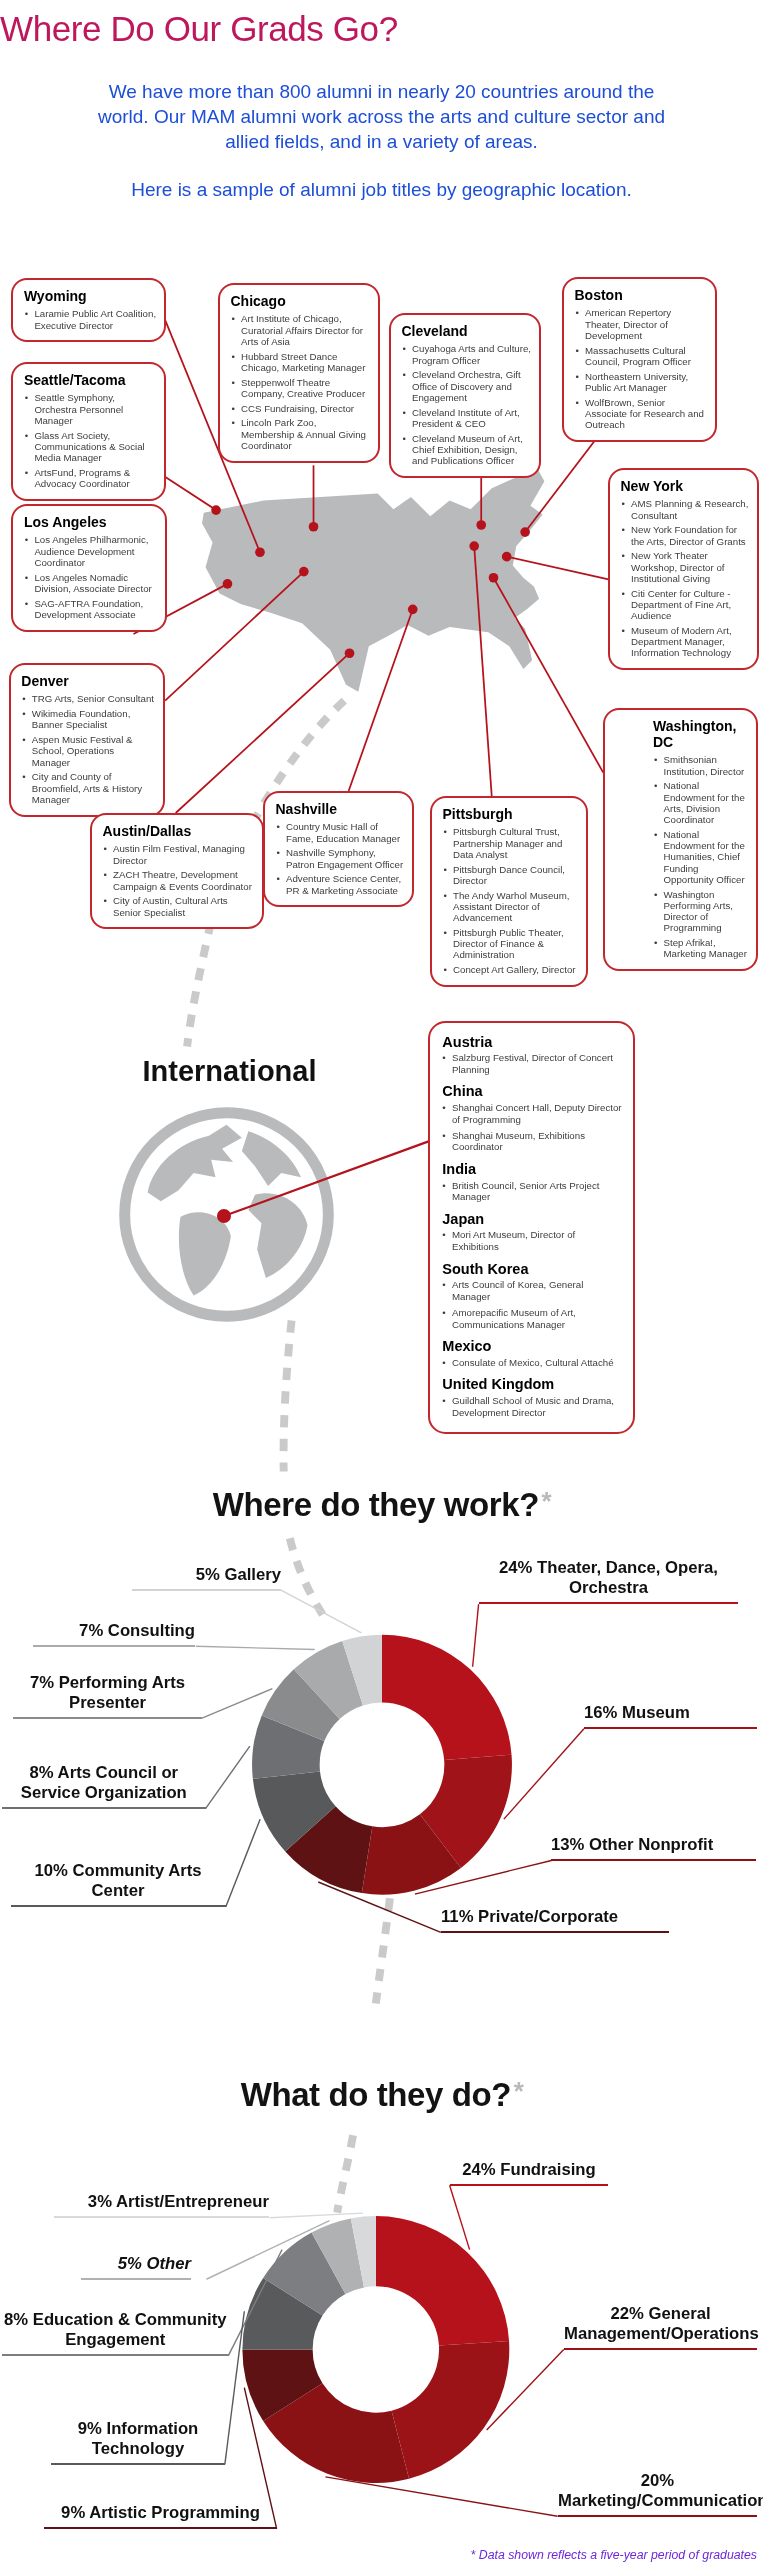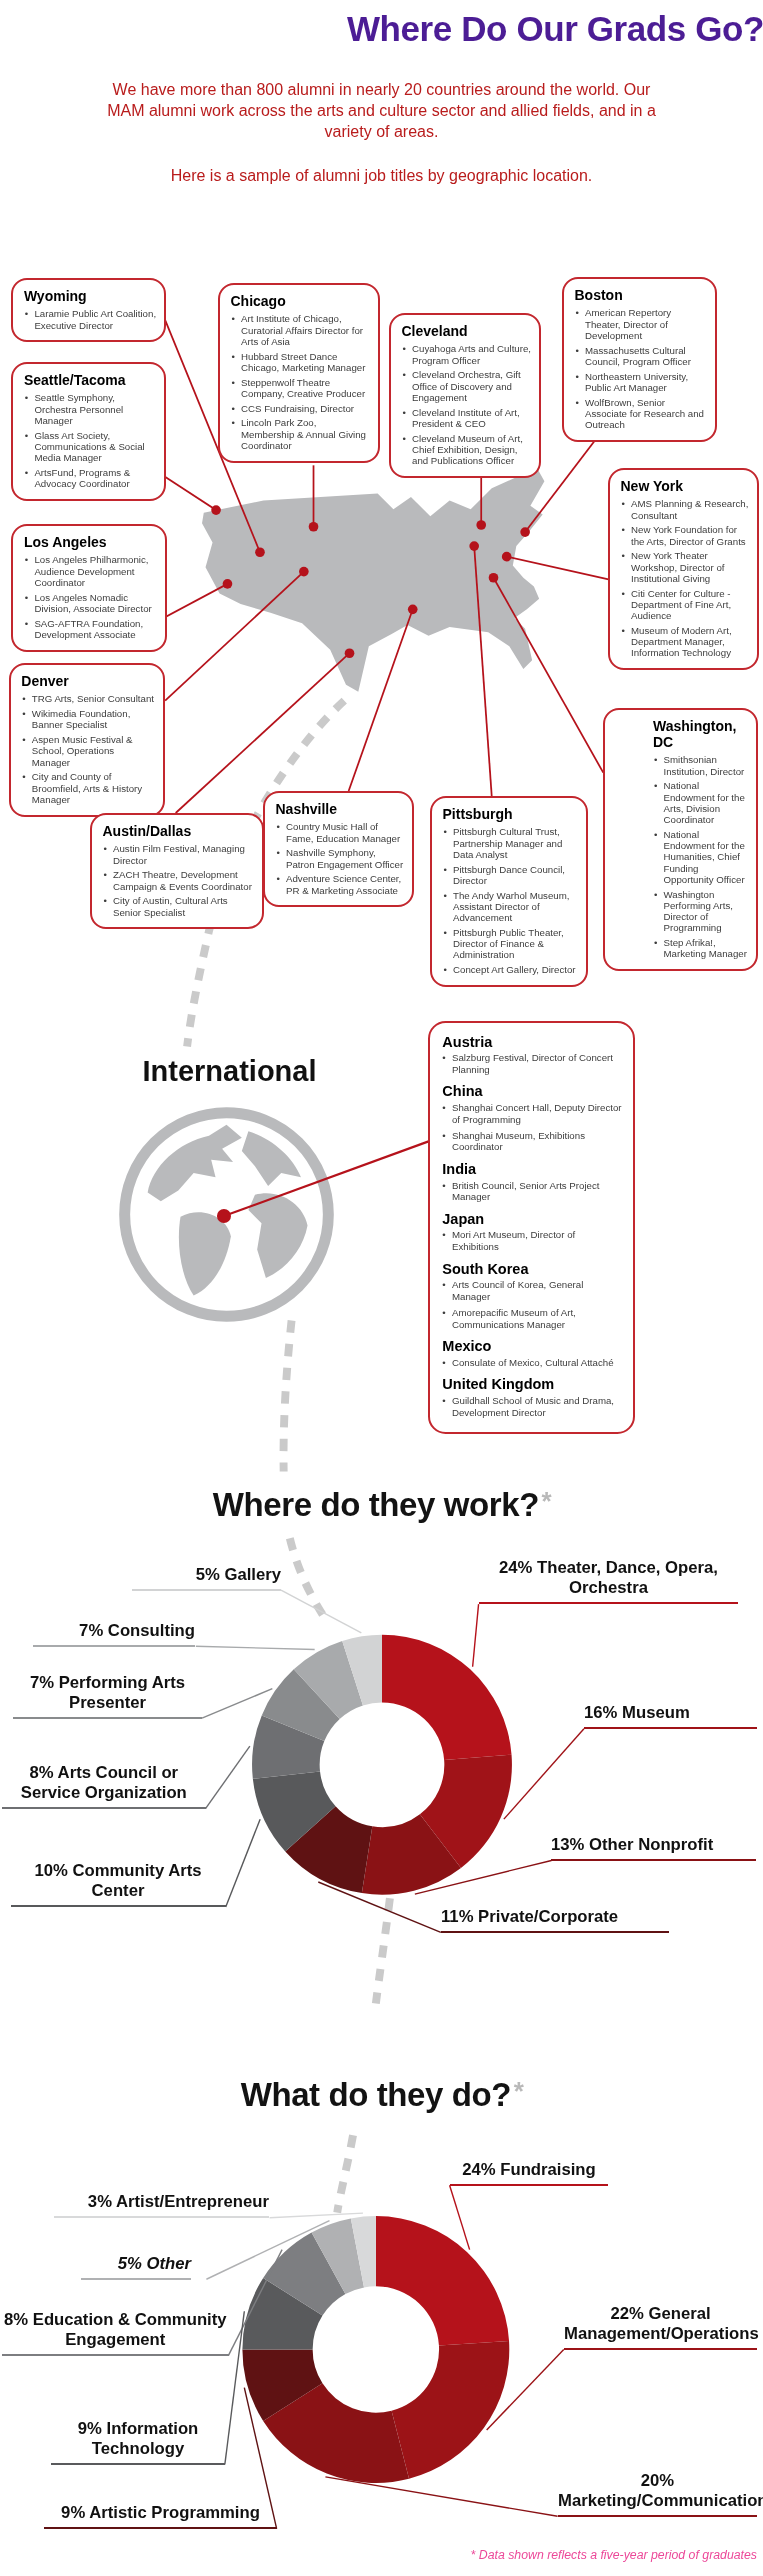--- a/index.html
+++ b/index.html
@@ -1,38 +1,38 @@
 <!DOCTYPE html>
 <html style="font-size:14px"><head>
 <meta charset="utf-8">
 <style>
   html,body{margin:0;padding:0;background:#fff;}
   #page{position:relative;width:764px;height:2576px;background:#fff;overflow:hidden;
         font-family:"Liberation Sans","DejaVu Sans",sans-serif;}
   svg.layer{position:absolute;left:0;top:0;}
   #bg{z-index:0;} #fg{z-index:2;}
-  .main-title{position:absolute;top:8.8px;left:0;width:100%;text-align:right;
-              font-size:35px;font-weight:700;color:#4c1d95;letter-spacing:-0.4px;z-index:3;}
+  .main-title{position:absolute;top:8.8px;left:0;width:100%;text-align:left;
+              font-size:35px;font-weight:400;color:#be185d;letter-spacing:-0.4px;z-index:3;}
   .intro{position:absolute;top:79px;left:92px;width:579px;text-align:center;z-index:3;}
-  .intro p{margin:0;color:#b91c1c;font-size:16px;line-height:1.32;font-weight:500;}
+  .intro p{margin:0;color:#1d4ed8;font-size:19px;line-height:1.32;font-weight:500;}
   .intro p + p{margin-top:23px;}
   .cbox{position:absolute;background:#fff;border:2.2px solid #c3272e;border-radius:16px;
         padding:8px 8px 6.1px 10.5px;box-sizing:border-box;z-index:3;}
   .cbox h3{margin:0 0 4.4px 0;font-size:14px;font-weight:800;color:#000;}
   .cbox ul{margin:0;padding:0;list-style:none;}
   .cbox li{position:relative;padding-left:10.5px;margin-bottom:3.5px;font-size:9.7px;
            line-height:1.16;color:#3d3d3d;}
   .cbox li:before{content:"\2022";position:absolute;left:0.9px;top:0;color:#3d3d3d;}
   .c-wyoming{left:11.4px;top:278px;width:155px;}
   .c-seattle{left:11.4px;top:362px;width:155px;}
   .c-chicago{left:218px;top:283px;width:162px;}
   .c-cleveland{left:389px;top:313px;width:152px;}
   .c-boston{left:562px;top:277px;width:155px;}
   .c-newyork{left:608px;top:468px;width:151px;}
-  .c-losangeles{left:11.4px;top:524px;width:156px;}
+  .c-losangeles{left:11.4px;top:504px;width:156px;}
   .c-denver{left:8.8px;top:663px;width:156px;}
   .c-austindallas{left:90px;top:813px;width:174px;}
   .c-nashville{left:263px;top:791px;width:151px;}
   .c-pittsburgh{left:430px;top:796px;width:158px;}
   .c-washingtondc{left:603px;top:708px;width:155px;padding-left:48px;}
   .intl-heading{position:absolute;left:98px;top:1055px;width:263px;text-align:center;
                 font-size:29px;font-weight:800;color:#111;z-index:3;}
   .globe{position:absolute;left:117px;top:1105px;width:219px;height:219px;z-index:1;}
   .ibox{position:absolute;left:428px;top:1021px;width:207px;background:#fff;
         border:2.2px solid #c3272e;border-radius:17.6px;padding:10.5px 10.5px 8.8px 12.3px;
@@ -60,21 +60,21 @@
   .l1-private{left:441px;top:1907px;width:228px;}
   .l2-fundraising{left:450px;top:2160px;width:158px;}
   .l2-artist{left:54px;top:2192px;width:215px;}
   .l2-other{left:81px;top:2254px;width:110px;font-style:italic;}
   .l2-education{left:1.8px;top:2310px;width:227px;}
   .l2-infotech{left:51px;top:2419px;width:174px;}
   .l2-artistic{left:44px;top:2503px;width:233px;}
   .l2-general{left:564px;top:2304px;width:193px;}
   .l2-marketing{left:558px;top:2471px;width:199px;}
   .footnote{position:absolute;top:2548px;right:7px;width:421px;text-align:right;
-            font-size:12.3px;font-style:italic;color:#ec4899;z-index:3;}
+            font-size:12.3px;font-style:italic;color:#6d28d9;z-index:3;}
 </style>
 </head>
 <body>
 
 <div id="page">
 
   <svg id="bg" class="layer" width="764" height="2576" viewBox="0 0 870 2934">
     <path fill="#b9babc" d="M232,584 L300,570 L430,562 L448,580 L468,566 L490,588 L512,570 L536,580
          L560,556 L596,540 L612,534 L620,548 L604,576 L618,586 L602,606
          L588,622 L584,644 L596,658 L608,668 L614,682 L600,694 L586,704

